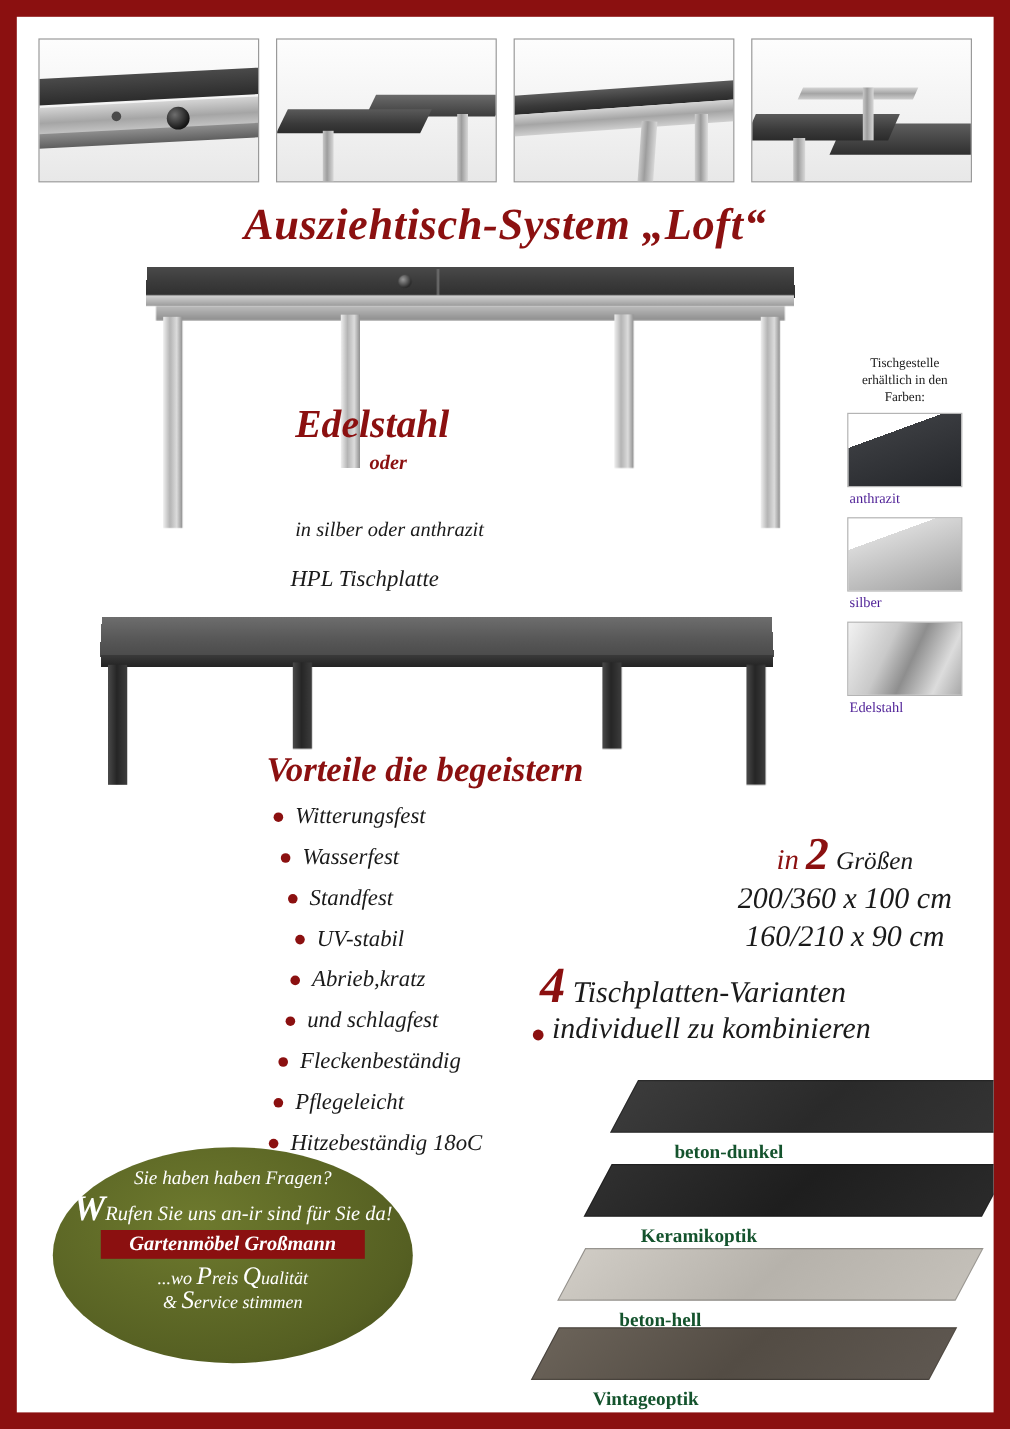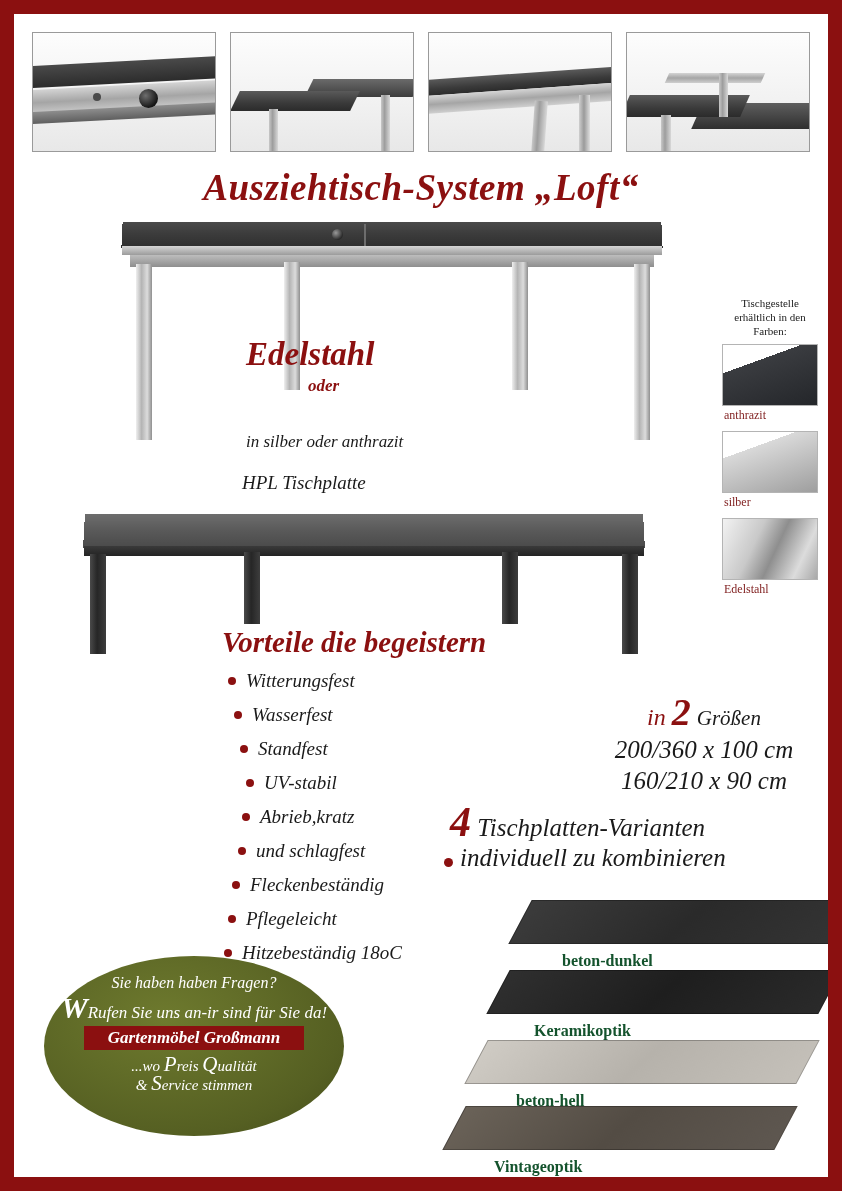--- a/index.html
+++ b/index.html
@@ -182,21 +182,21 @@
     font-family: "Liberation Serif", serif;
     font-style: italic;
   }
   .silber-line { position: absolute; left: 232px; top: 418px; font-size: 17px; }
   .hpl-line { position: absolute; left: 228px; top: 458px; font-size: 19px; }
   .verl-line { position: absolute; left: 228px; top: 463px; font-size: 19px; }
 
   
   .swatchcol {
     position: absolute;
-    right: 10px;
+    right: 26px;
     top: 282px;
     width: 96px;
     text-align: center;
   }
   .swatch-caption-top {
     font-family: "Liberation Serif", serif;
     font-size: 11px;
     color: #1a1a1a;
     line-height: 14px;
     margin-bottom: 6px;
@@ -209,21 +209,21 @@
     position: relative;
     overflow: hidden;
     background: #f4f4f4;
   }
   .sw-anthrazit { background: linear-gradient(160deg,#ffffff 0%,#ffffff 30%,#3a3c40 30%,#24262a 100%); }
   .sw-silber { background: linear-gradient(160deg,#ffffff 0%,#ffffff 28%,#d9d9d9 28%,#9e9e9e 100%); }
   .sw-edelstahl { background: linear-gradient(115deg,#f2f2f2 0%,#c9c9c9 35%,#8e8e8e 55%,#dcdcdc 80%,#a8a8a8 100%); }
   .sw-label {
     font-family: "Liberation Serif", serif;
     font-size: 12px;
-    color: #7f1d1d;
+    color: #4c1d95;
     text-align: left;
     padding: 2px 0 8px 2px;
   }
 
   
   .vorteile-title {
     position: absolute; left: 208px; top: 612px; font-size: 29px;
   }
   .vorteile-list {
     position: absolute; left: 208px; top: 650px; width: 270px;

